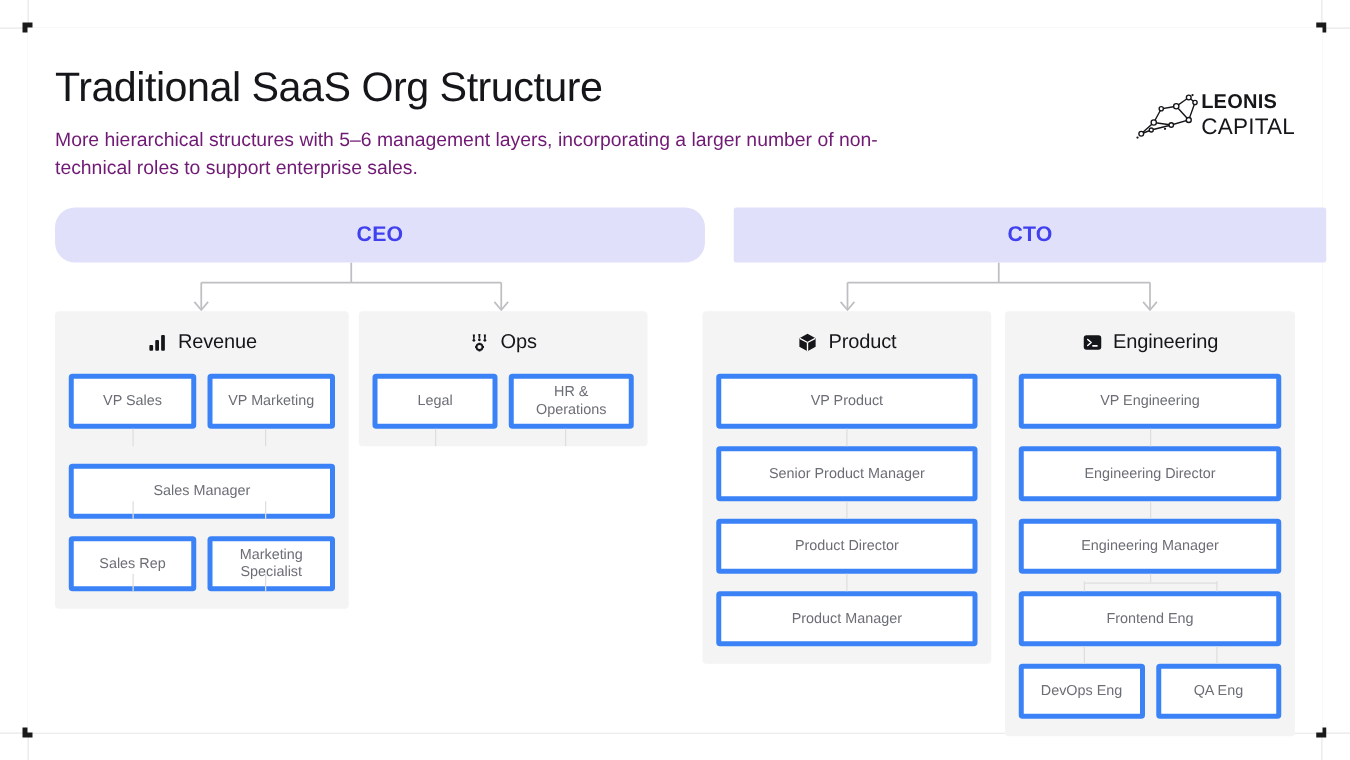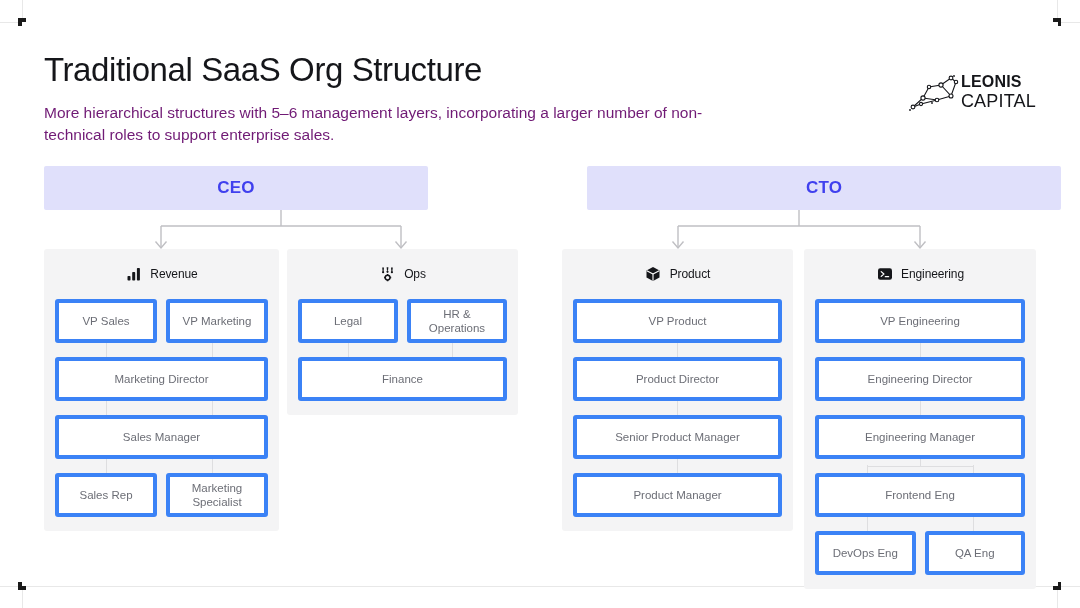--- a/index.html
+++ b/index.html
@@ -131,21 +131,21 @@
     height: 22px;
     margin-bottom: 14px;
   }
   .dept-icon {
     display: flex;
     align-items: center;
     justify-content: center;
     width: 17px; height: 17px;
   }
   .dept-title {
-    font-size: 12px;
+    font-size: 16px;
     font-weight: 400;
     color: #15161a;
     letter-spacing: -0.1px;
   }
 
   
   .rows { position: relative; }
   .row {
     display: flex;
     gap: 9px;
@@ -247,21 +247,21 @@
     <path d="M799 210 L799 226"></path>
     <path d="M678 226 L920 226"></path>
     <path d="M678 226 L678 248"></path>
     <path d="M920 226 L920 248"></path>
 
     <path d="M672.5 241.5 L678 248 L683.5 241.5"></path>
     <path d="M914.5 241.5 L920 248 L925.5 241.5"></path>
   </g>
 </svg>
 
-<div class="exec-box" style="left:44px; top:166px; width:384px;">
+<div class="exec-box" style="left:44px; top:166px; width:520px;border-radius:16px;">
   <span class="exec-label">CEO</span>
 </div>
 
 <div class="exec-box" style="left:587px; top:166px; width:474px;">
   <span class="exec-label">CTO</span>
 </div>
 
 <div class="dept" style="left:44px; top:249px; width:235px;">
   <div class="dept-head">
     <span class="dept-icon">
@@ -283,23 +283,20 @@
 
     <div class="row">
       <div class="role">
           <span class="role-label">VP Sales</span>
         </div>
       <div class="role">
           <span class="role-label">VP Marketing</span>
         </div>
     </div>
     <div class="row">
-      <div class="role">
-          <span class="role-label">Marketing Director</span>
-        </div>
     </div>
     <div class="row">
       <div class="role">
           <span class="role-label">Sales Manager</span>
         </div>
     </div>
     <div class="row">
       <div class="role">
           <span class="role-label">Sales Rep</span>
         </div>
@@ -335,25 +332,20 @@
     <div class="stub" style="left:154px; top:44px; height:14px;"></div>
 
     <div class="row">
       <div class="role">
           <span class="role-label">Legal</span>
         </div>
       <div class="role">
           <span class="role-label">HR &amp; Operations</span>
         </div>
     </div>
-    <div class="row">
-      <div class="role">
-          <span class="role-label">Finance</span>
-        </div>
-    </div>
   </div>
 </div>
 
 <div class="dept" style="left:562px; top:249px; width:231px;">
   <div class="dept-head">
     <span class="dept-icon">
       <svg width="16" height="16" viewBox="0 0 16 16">
         <path d="M8 1 L14.5 4.6 L14.5 11.4 L8 15 L1.5 11.4 L1.5 4.6 Z" fill="#15161a"></path>
         <g stroke="#ffffff" stroke-width="1.1" fill="none">
           <path d="M8 8 L14.2 4.7"></path>
@@ -369,26 +361,26 @@
     <div class="stub" style="left:104px; top:102px; height:14px;"></div>
     <div class="stub" style="left:104px; top:160px; height:14px;"></div>
 
     <div class="row">
       <div class="role">
           <span class="role-label">VP Product</span>
         </div>
     </div>
     <div class="row">
       <div class="role">
+          <span class="role-label">Senior Product Manager</span>
+        </div>
+    </div>
+    <div class="row">
+      <div class="role">
           <span class="role-label">Product Director</span>
-        </div>
-    </div>
-    <div class="row">
-      <div class="role">
-          <span class="role-label">Senior Product Manager</span>
         </div>
     </div>
     <div class="row">
       <div class="role">
           <span class="role-label">Product Manager</span>
         </div>
     </div>
   </div>
 </div>
 

